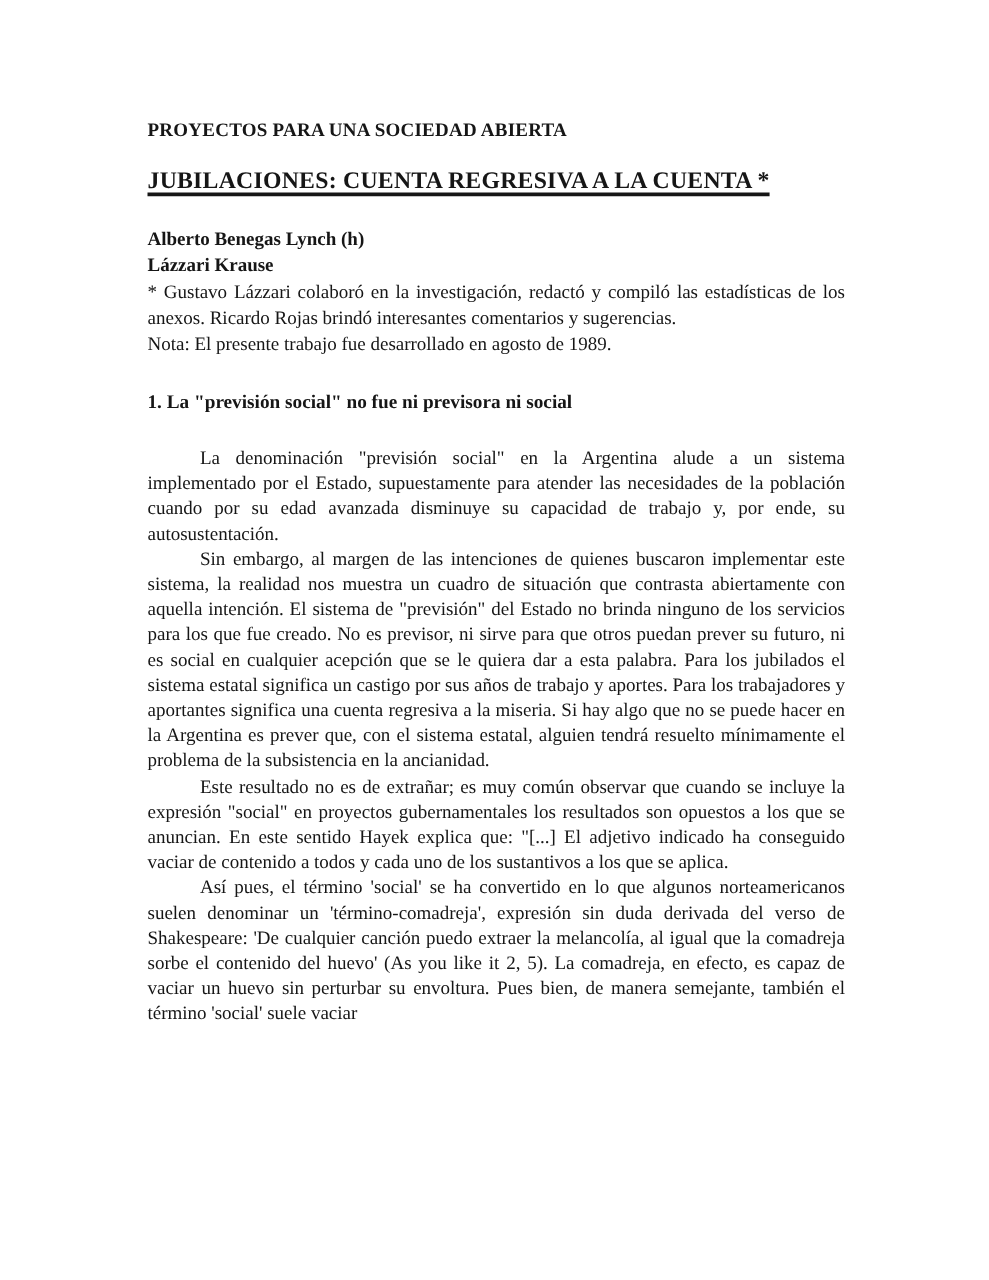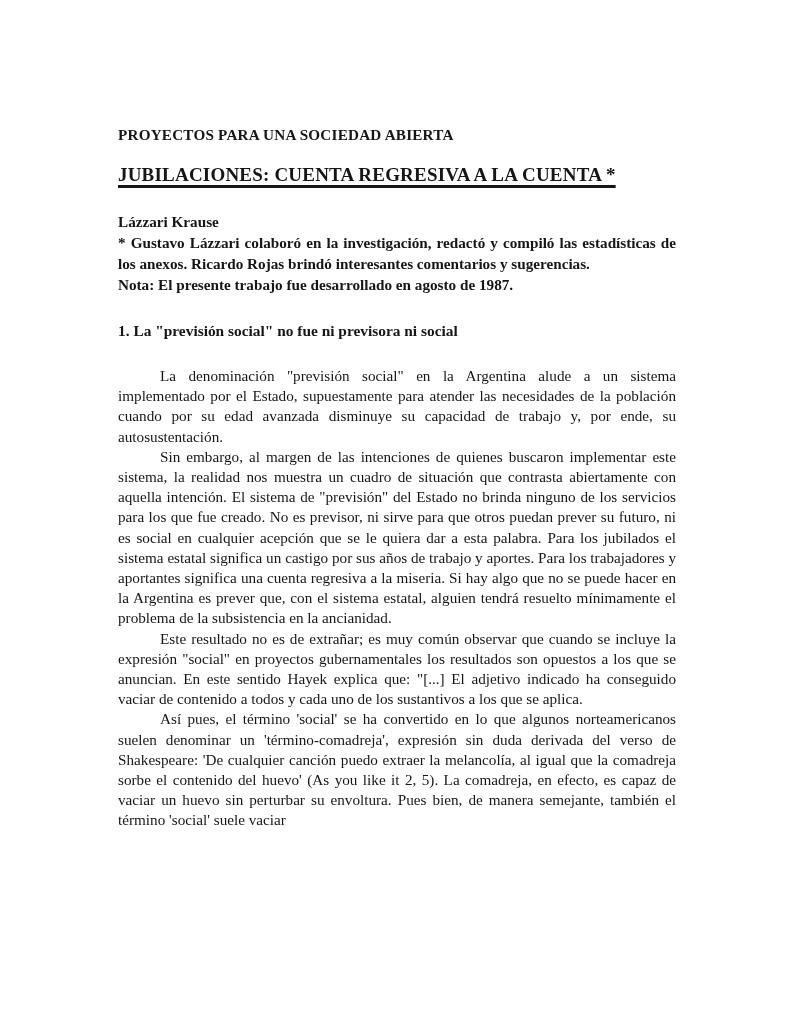--- a/index.html
+++ b/index.html
@@ -12,21 +12,21 @@
     width: 791px;
     height: 1024px;
     background: #ffffff;
     overflow: hidden;
     font-family: "Liberation Serif", serif;
     color: #161616;
   }
   .content {
     position: absolute;
     left: 118px;
-    top: 124px;
+    top: 94px;
     width: 558px;
   }
   .doc-header {
     font-size: 15.2px;
     font-weight: bold;
     line-height: 21px;
     margin: 0 0 17px 0;
     letter-spacing: 0.2px;
   }
   .doc-title {
@@ -41,21 +41,20 @@
   }
   .author {
     font-size: 15.2px;
     font-weight: bold;
     line-height: 21px;
   }
   .footnote, .note {
     font-size: 15.2px;
     line-height: 21px;
     margin: 0;
-    font-weight: bold;
   }
   .footnote {
     text-align: justify;
   }
   .section-heading {
     font-size: 15.4px;
     font-weight: bold;
     line-height: 20px;
     margin: 26px 0 25px 0;
   }
@@ -71,26 +70,27 @@
 <body>
 
 <div class="page">
   <div class="content">
 
     <div class="doc-header">PROYECTOS PARA UNA SOCIEDAD ABIERTA</div>
 
     <h1 class="doc-title">JUBILACIONES: CUENTA REGRESIVA A LA CUENTA *</h1>
 
     <div class="authors">
+      <div class="author">Alberto Benegas Lynch (h)</div>
       <div class="author">Lázzari Krause</div>
     </div>
 
     <p class="footnote">* Gustavo Lázzari colaboró en la investigación, redactó y compiló las estadísticas de los anexos. Ricardo Rojas brindó interesantes comentarios y sugerencias.</p>
 
-    <p class="note">Nota: El presente trabajo fue desarrollado en agosto de 1987.</p>
+    <p class="note">Nota: El presente trabajo fue desarrollado en agosto de 1989.</p>
 
     <h2 class="section-heading">1. La "previsión social" no fue ni previsora ni social</h2>
 
     <div class="body-text">
       <p>La denominación "previsión social" en la Argentina alude a un sistema implementado por el Estado, supuestamente para atender las necesidades de la población cuando por su edad avanzada disminuye su capacidad de trabajo y, por ende, su autosustentación.</p>
       <p>Sin embargo, al margen de las intenciones de quienes buscaron implementar este sistema, la realidad nos muestra un cuadro de situación que contrasta abiertamente con aquella intención. El sistema de "previsión" del Estado no brinda ninguno de los servicios para los que fue creado. No es previsor, ni sirve para que otros puedan prever su futuro, ni es social en cualquier acepción que se le quiera dar a esta palabra. Para los jubilados el sistema estatal significa un castigo por sus años de trabajo y aportes. Para los trabajadores y aportantes significa una cuenta regresiva a la miseria. Si hay algo que no se puede hacer en la Argentina es prever que, con el sistema estatal, alguien tendrá resuelto mínimamente el problema de la subsistencia en la ancianidad.</p>
       <p>Este resultado no es de extrañar; es muy común observar que cuando se incluye la expresión "social" en proyectos gubernamentales los resultados son opuestos a los que se anuncian. En este sentido Hayek explica que: "[...] El adjetivo indicado ha conseguido vaciar de contenido a todos y cada uno de los sustantivos a los que se aplica.</p>
       <p>Así pues, el término 'social' se ha convertido en lo que algunos norteamericanos suelen denominar un 'término-comadreja', expresión sin duda derivada del verso de Shakespeare: 'De cualquier canción puedo extraer la melancolía, al igual que la comadreja sorbe el contenido del huevo' (As you like it 2, 5). La comadreja, en efecto, es capaz de vaciar un huevo sin perturbar su envoltura. Pues bien, de manera semejante, también el término 'social' suele vaciar</p>
     </div>
 

